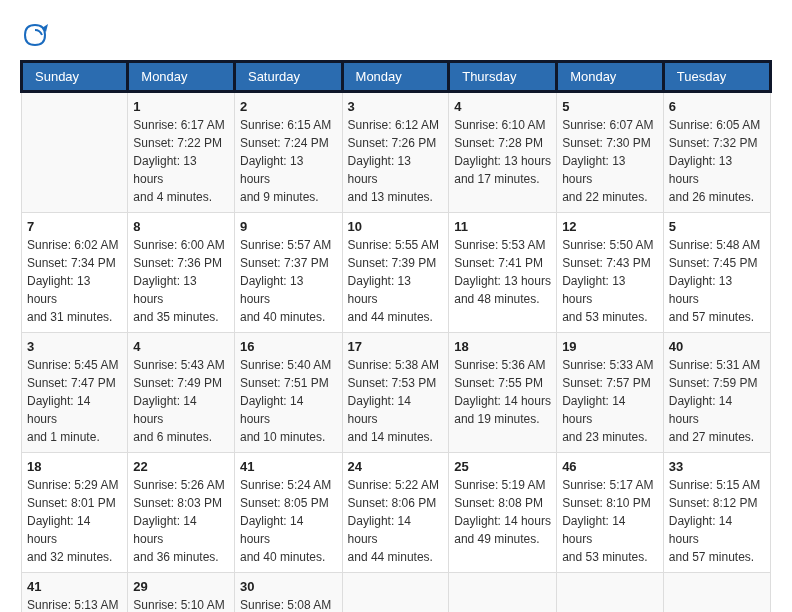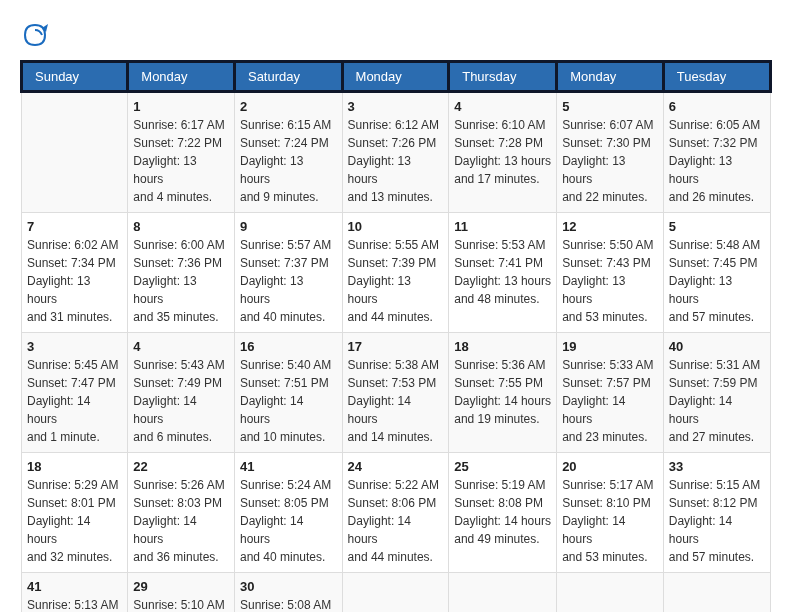--- a/index.html
+++ b/index.html
@@ -232,21 +232,21 @@
         </td>
         <td>
           <span class="day-number">24</span>
           <div class="day-info">Sunrise: 5:22 AM<br>Sunset: 8:06 PM<br>Daylight: 14 hours<br>and 44 minutes.</div>
         </td>
         <td>
           <span class="day-number">25</span>
           <div class="day-info">Sunrise: 5:19 AM<br>Sunset: 8:08 PM<br>Daylight: 14 hours<br>and 49 minutes.</div>
         </td>
         <td>
-          <span class="day-number">20</span>
+          <span class="day-number">46</span>
           <div class="day-info">Sunrise: 5:17 AM<br>Sunset: 8:10 PM<br>Daylight: 14 hours<br>and 53 minutes.</div>
         </td>
         <td>
           <span class="day-number">33</span>
           <div class="day-info">Sunrise: 5:15 AM<br>Sunset: 8:12 PM<br>Daylight: 14 hours<br>and 57 minutes.</div>
         </td>
       </tr>
       <tr>
         <td>
           <span class="day-number">41</span>

